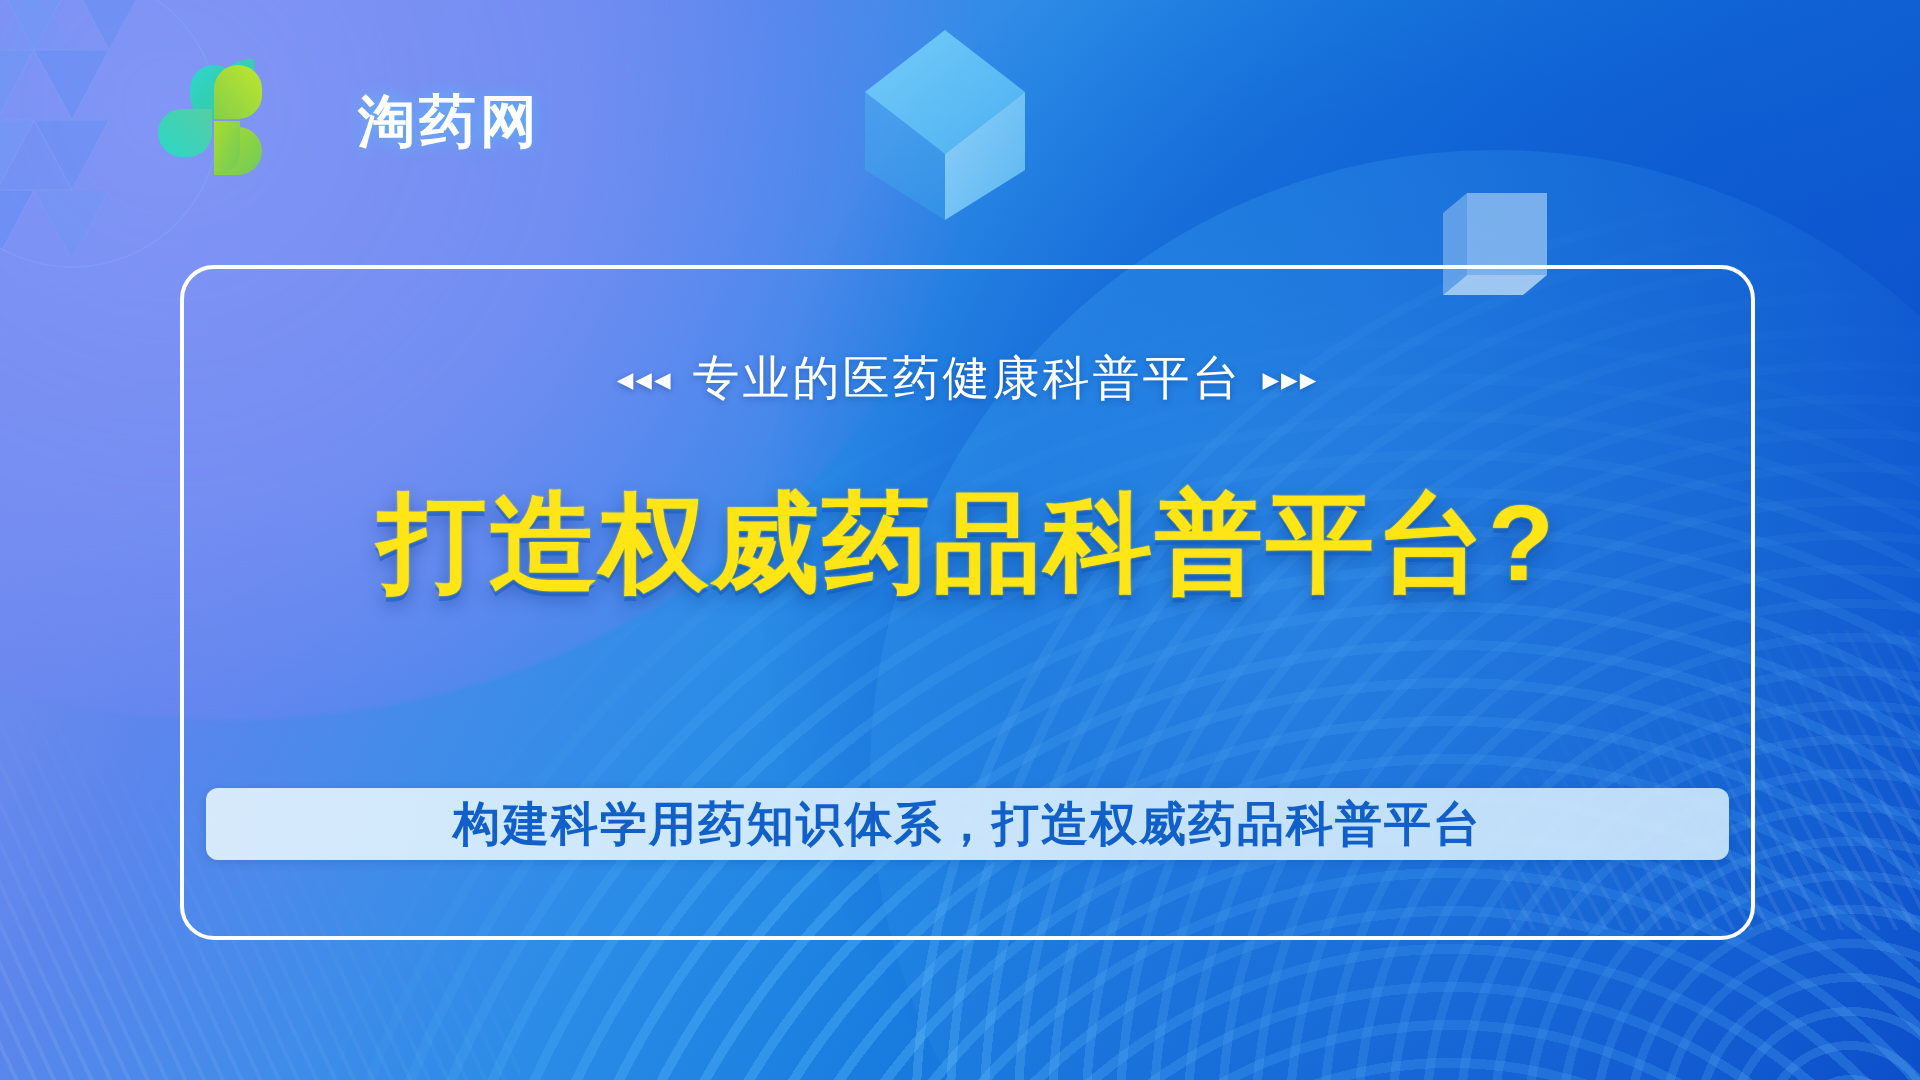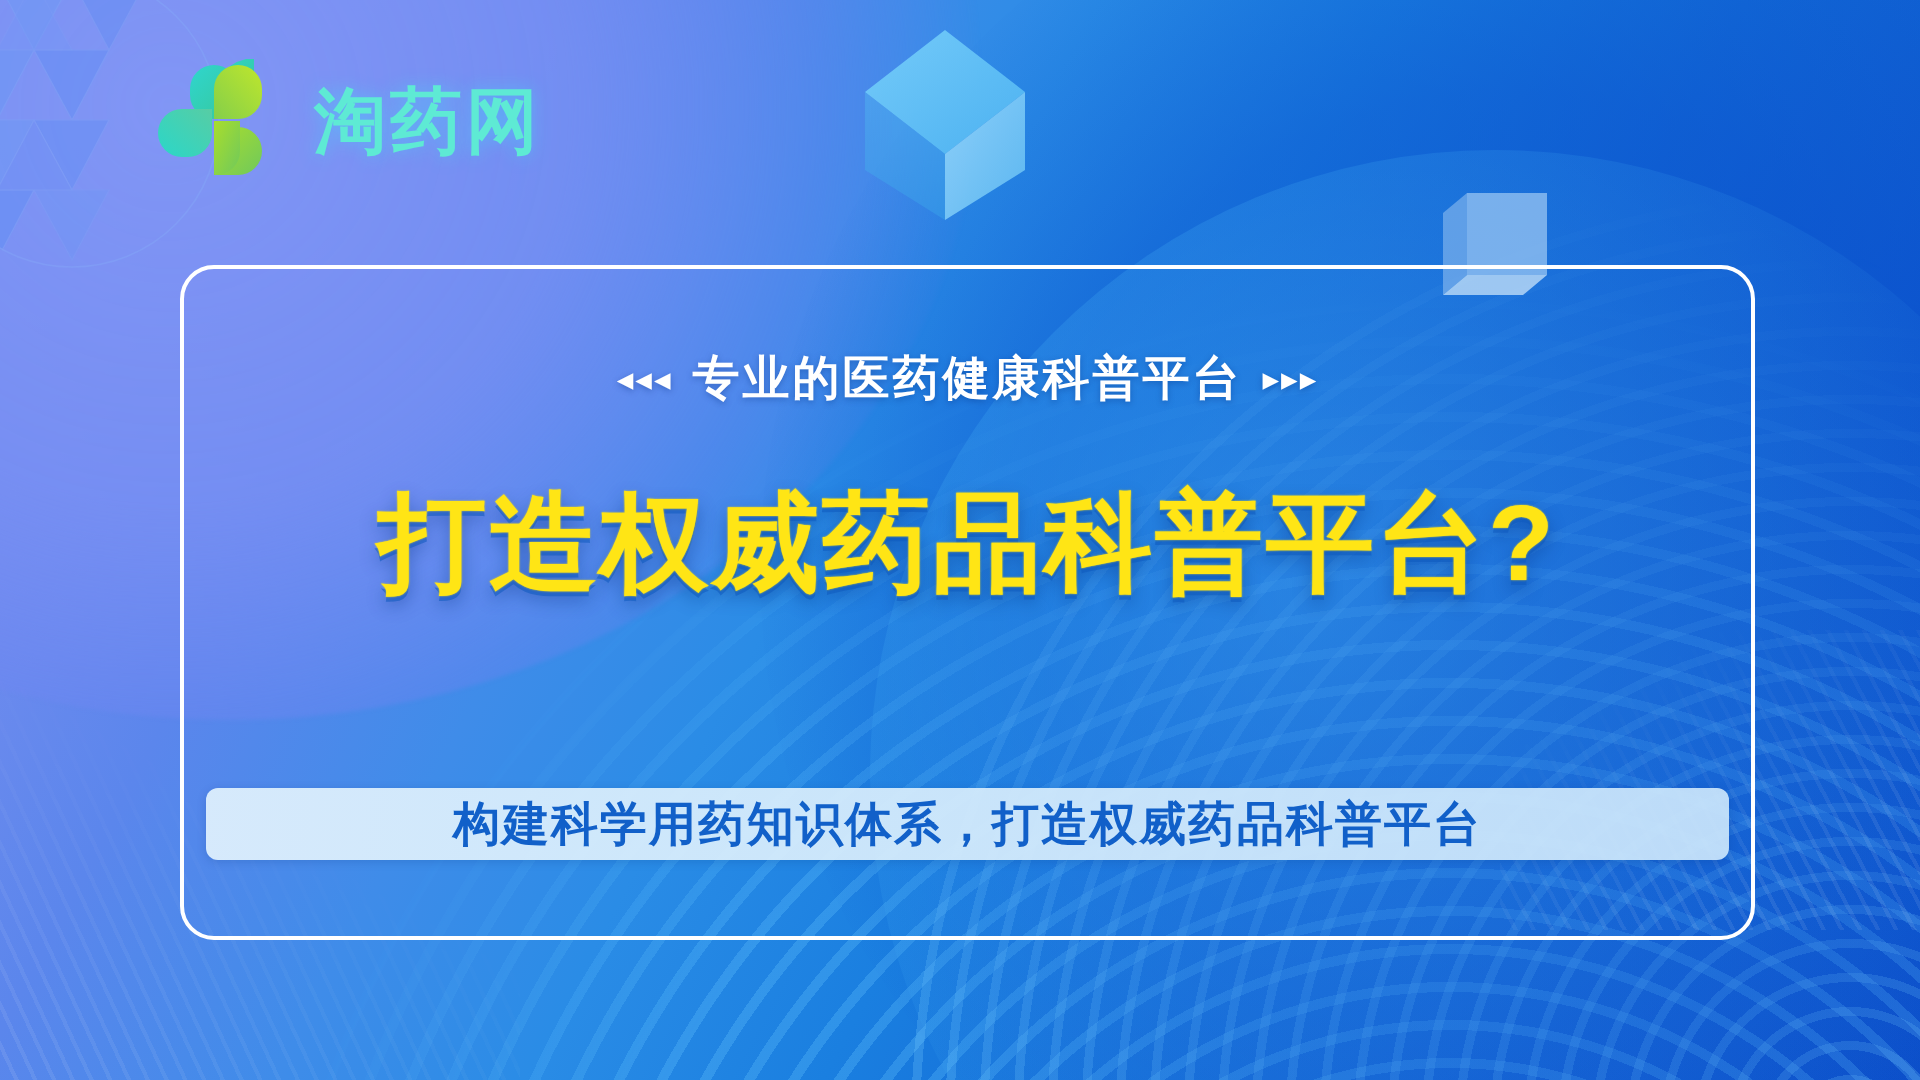--- a/index.html
+++ b/index.html
@@ -164,27 +164,28 @@
   .logo-row {
     position: absolute;
     left: 152px;
     top: 55px;
     display: flex;
     align-items: center;
     gap: 30px;
   }
   .logo-mark { width: 132px; height: 132px; display: block; }
   .logo-text {
-    font-size: 72px;
+    font-size: 57px;
     font-weight: 700;
-    color: #5eead4;
+    color: #ffffff;
     letter-spacing: 4px;
     line-height: 1;
     text-shadow: 0 0 18px rgba(47,240,255,0.38);
     white-space: nowrap;
+    margin-left: 44px;
   }
 
   
   .card {
     position: absolute;
     left: 180px;
     top: 265px;
     width: 1575px;
     height: 675px;
     border: 4px solid #ffffff;
@@ -192,21 +193,21 @@
     box-sizing: border-box;
   }
 
   .kicker {
     position: absolute;
     left: 0;
     right: 0;
     top: 78px;
     text-align: center;
     font-size: 47px;
-    font-weight: 700;
+    font-weight: 400;
     color: #ffffff;
     letter-spacing: 3px;
     white-space: nowrap;
     text-shadow: 0 2px 6px rgba(0,40,120,0.35);
   }
   .kicker .arrows { letter-spacing: 2px; font-size: 33px; vertical-align: 4px; }
   .kicker .arrows.left { margin-right: 20px; }
   .kicker .arrows.right { margin-left: 20px; }
   .kicker .kicker-text { margin: 0; }
 

